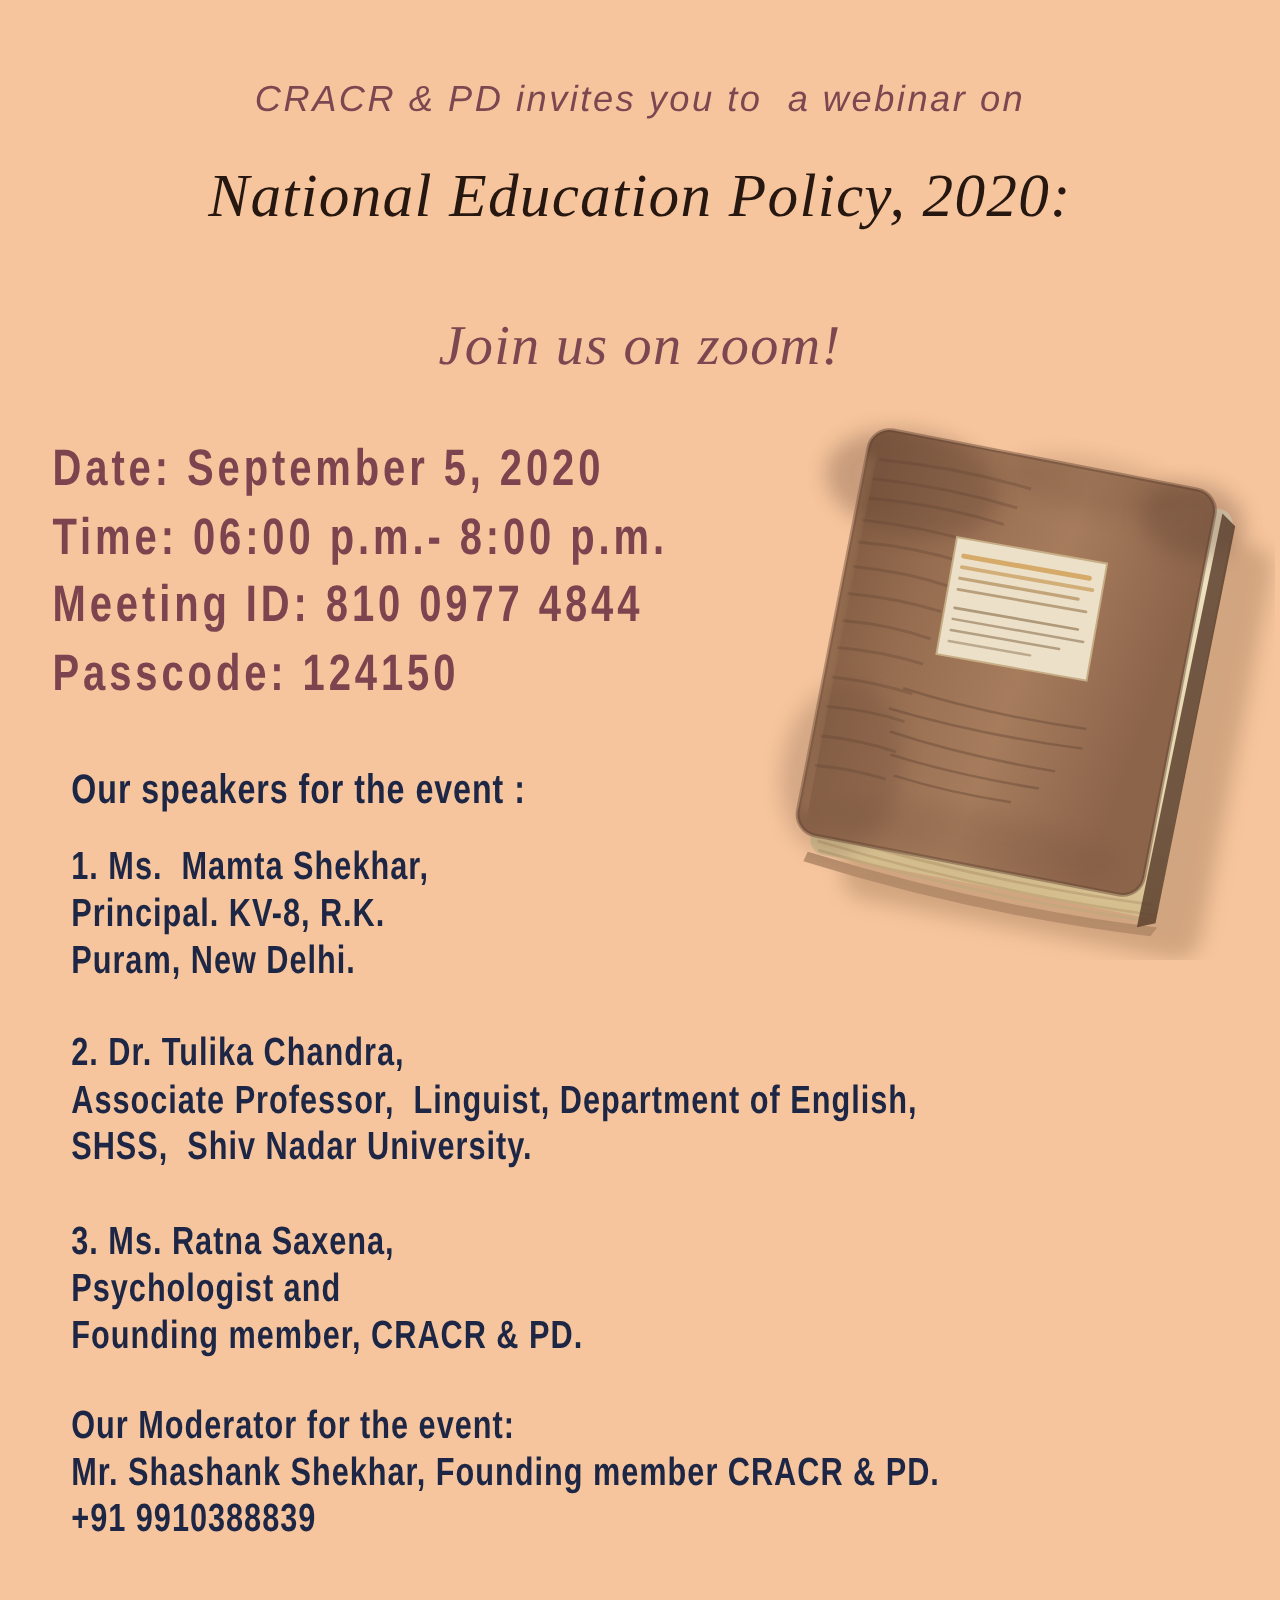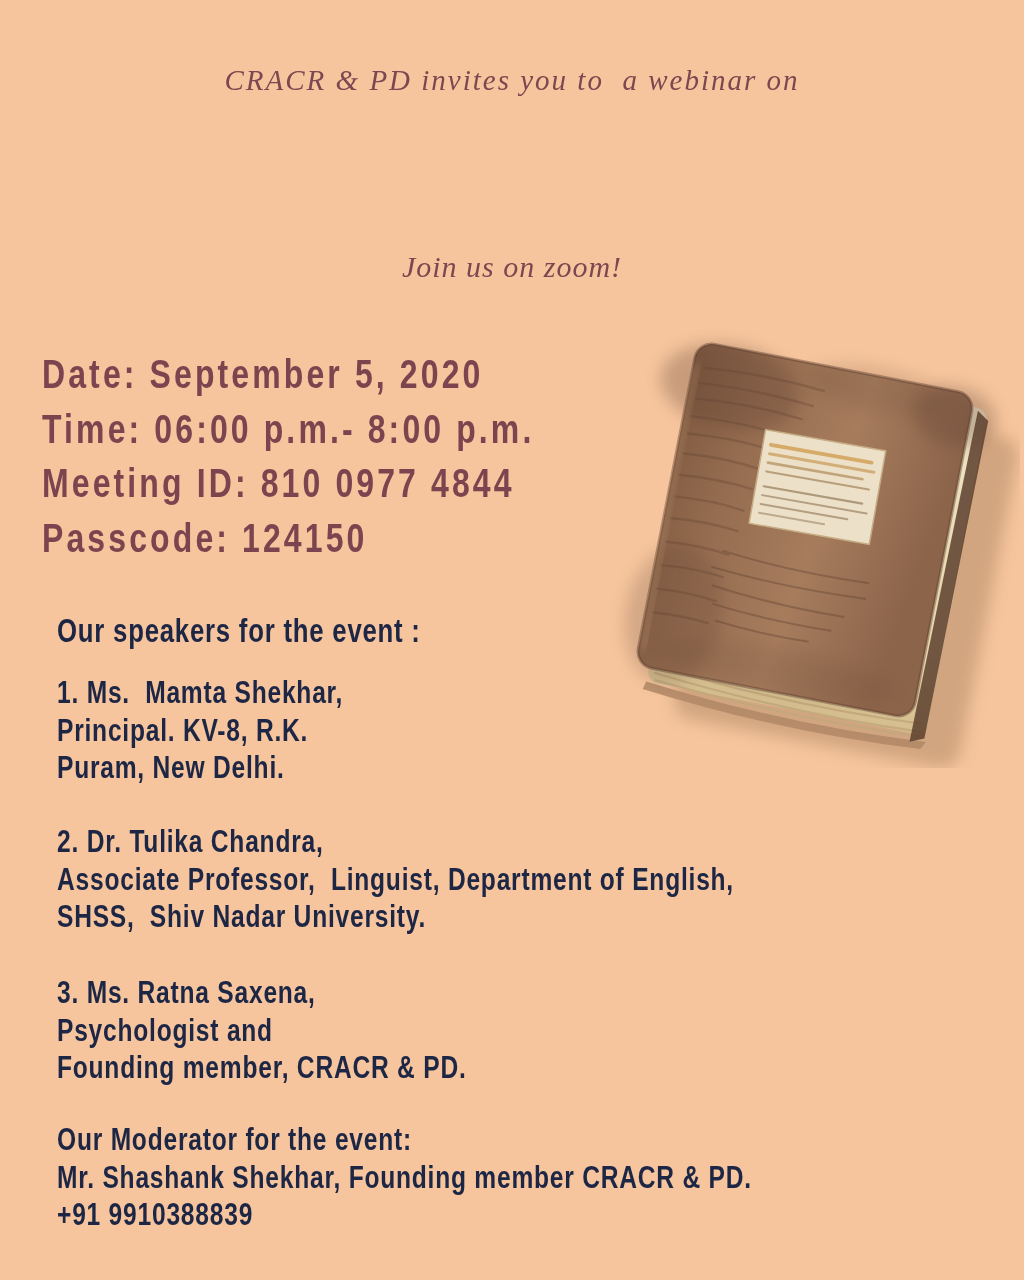--- a/index.html
+++ b/index.html
@@ -11,21 +11,21 @@
     font-family: "Liberation Sans", sans-serif;
   }
   .poster { position: absolute; inset: 0; }
 
   .pre { white-space: pre; }
 
   
   .tagline {
     position: absolute; top: 64px; left: 0; width: 100%;
     text-align: center;
-    font-family: Liberation Serif, serif;
+    font-family: Liberation Sans, sans-serif;
     font-style: italic;
     font-size: 29px;
     letter-spacing: 2px;
     color: #7c4750;
   }
   .title {
     position: absolute; top: 132px; left: 0; width: 100%;
     margin: 0;
     text-align: center;
     font-family: "Liberation Serif", serif;
@@ -34,21 +34,21 @@
     font-size: 49px;
     line-height: 50px;
     letter-spacing: 1px;
     color: #261710;
   }
   .subtitle {
     position: absolute; top: 250px; left: 0; width: 100%;
     text-align: center;
     font-family: "Liberation Serif", serif;
     font-style: italic;
-    font-size: 30px;
+    font-size: 45px;
     letter-spacing: 1px;
     color: #7c4750;
   }
 
   
   .details {
     position: absolute; top: 347px; left: 42px;
     font-weight: 700;
     font-size: 41px;
     line-height: 54.7px;
@@ -80,21 +80,21 @@
   }
   .book-wrap svg { width: 100%; height: 100%; display: block; }
 </style>
 </head>
 <body>
 
 <div class="poster">
 
   <div class="tagline pre">CRACR &amp; PD invites you to  a webinar on</div>
 
-  <h1 class="title"><br></h1>
+  <h1 class="title"><span class="pre">National Education Policy, 2020:</span><br></h1>
 
   <div class="subtitle pre">Join us on zoom!</div>
 
   <div class="details">
     <div class="pre">Date: September 5, 2020</div>
     <div class="pre">Time: 06:00 p.m.- 8:00 p.m.</div>
     <div class="pre">Meeting ID: 810 0977 4844</div>
     <div class="pre">Passcode: 124150</div>
   </div>
 

